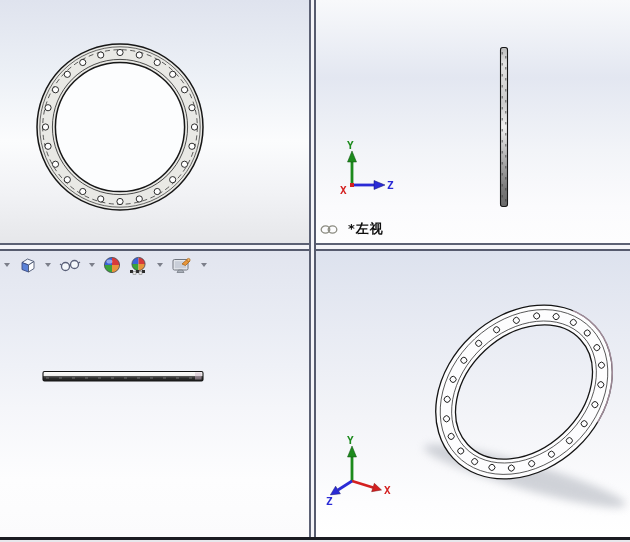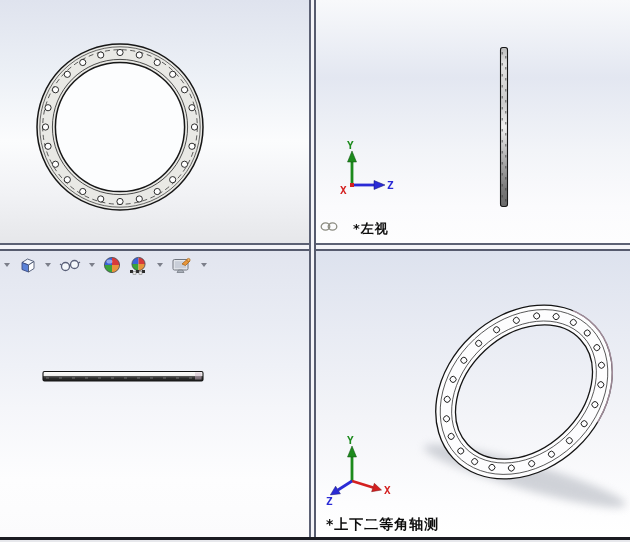--- a/index.html
+++ b/index.html
@@ -16,21 +16,21 @@
   .vp-br { left:316px; top:251px; width:314px; height:286px;
     background:linear-gradient(180deg,#dde2ee 0%,#e8ebf3 28%,#f3f4f8 58%,#fdfdfe 88%,#ffffff 100%); }
 
   .divider-h { position:absolute; left:0; top:243px; width:630px; height:8px;
     background:linear-gradient(180deg,#5c6174 0%,#5c6174 25%,#f4f4f8 30%,#f4f4f8 72%,#565b6e 78%,#565b6e 100%); z-index:5; }
   .divider-v { position:absolute; left:309px; top:0; width:7px; height:537px;
     background:linear-gradient(90deg,#5c6174 0%,#5c6174 28%,#f4f4f8 34%,#f4f4f8 66%,#565b6e 72%,#565b6e 100%); z-index:6; }
   .bottom-line { position:absolute; left:0; top:537px; width:630px; height:2.5px; background:#1b1c22; z-index:7; }
   .bottom-strip { position:absolute; left:0; top:539.5px; width:630px; height:2.5px; background:#e7e8ec; z-index:7; }
 
-  .vp-label { position:absolute; display:flex; gap:15px; z-index:3; }
+  .vp-label { position:absolute; display:flex; align-items:center; gap:10px; z-index:3; }
   .vp-label .txt { font-weight:bold; color:#0d0d0d; letter-spacing:1px; white-space:nowrap; }
   .label-tr { left:4px; bottom:5px; }
   .label-tr .txt { font-size:13px; }
   .label-br { left:10px; bottom:3px; }
   .label-br .txt { font-size:14px; }
 
   .part-svg, .triad-svg { position:absolute; left:0; top:0; }
 
   .headsup { position:absolute; left:2px; top:2px; height:24px; display:flex; align-items:center; gap:5px; z-index:4; }
   .tbtn { border:none; background:transparent; padding:1px; line-height:0; cursor:pointer; }
@@ -245,23 +245,20 @@
       <line x1="26" y1="45" x2="26" y2="21" stroke="#1c8a1c" stroke-width="2.8"></line>
       <polygon points="21.5,21 30.5,21 26,10" fill="#1c8a1c" stroke="#0d4d0d" stroke-width="0.5"></polygon>
       <line x1="26" y1="45" x2="47" y2="51.5" stroke="#d42020" stroke-width="2.8"></line>
       <polygon points="45.65,55.7 48.35,47.3 55.5,54" fill="#d42020" stroke="#7a1010" stroke-width="0.5"></polygon>
       <line x1="26" y1="45" x2="12" y2="54" stroke="#2a2ad6" stroke-width="2.8"></line>
       <polygon points="9.6,50.2 14.4,57.8 4.4,58.9" fill="#2a2ad6" stroke="#12126e" stroke-width="0.5"></polygon>
       <text x="21" y="8" font-size="11" font-weight="bold" font-family="DejaVu Sans Mono, monospace" fill="#1c8a1c">Y</text>
       <text x="58" y="58" font-size="11" font-weight="bold" font-family="DejaVu Sans Mono, monospace" fill="#d42020">X</text>
       <text x="0" y="69" font-size="11" font-weight="bold" font-family="DejaVu Sans Mono, monospace" fill="#2a2ad6">Z</text>
     </svg>
-    <div class="vp-label label-br">
-      <span class="txt">*上下二等角轴测</span>
-    </div>
   </div>
 
   <div class="divider-h"></div>
   <div class="divider-v"></div>
   <div class="bottom-line"></div>
   <div class="bottom-strip"></div>
 
 </div>
 
 </body></html>

